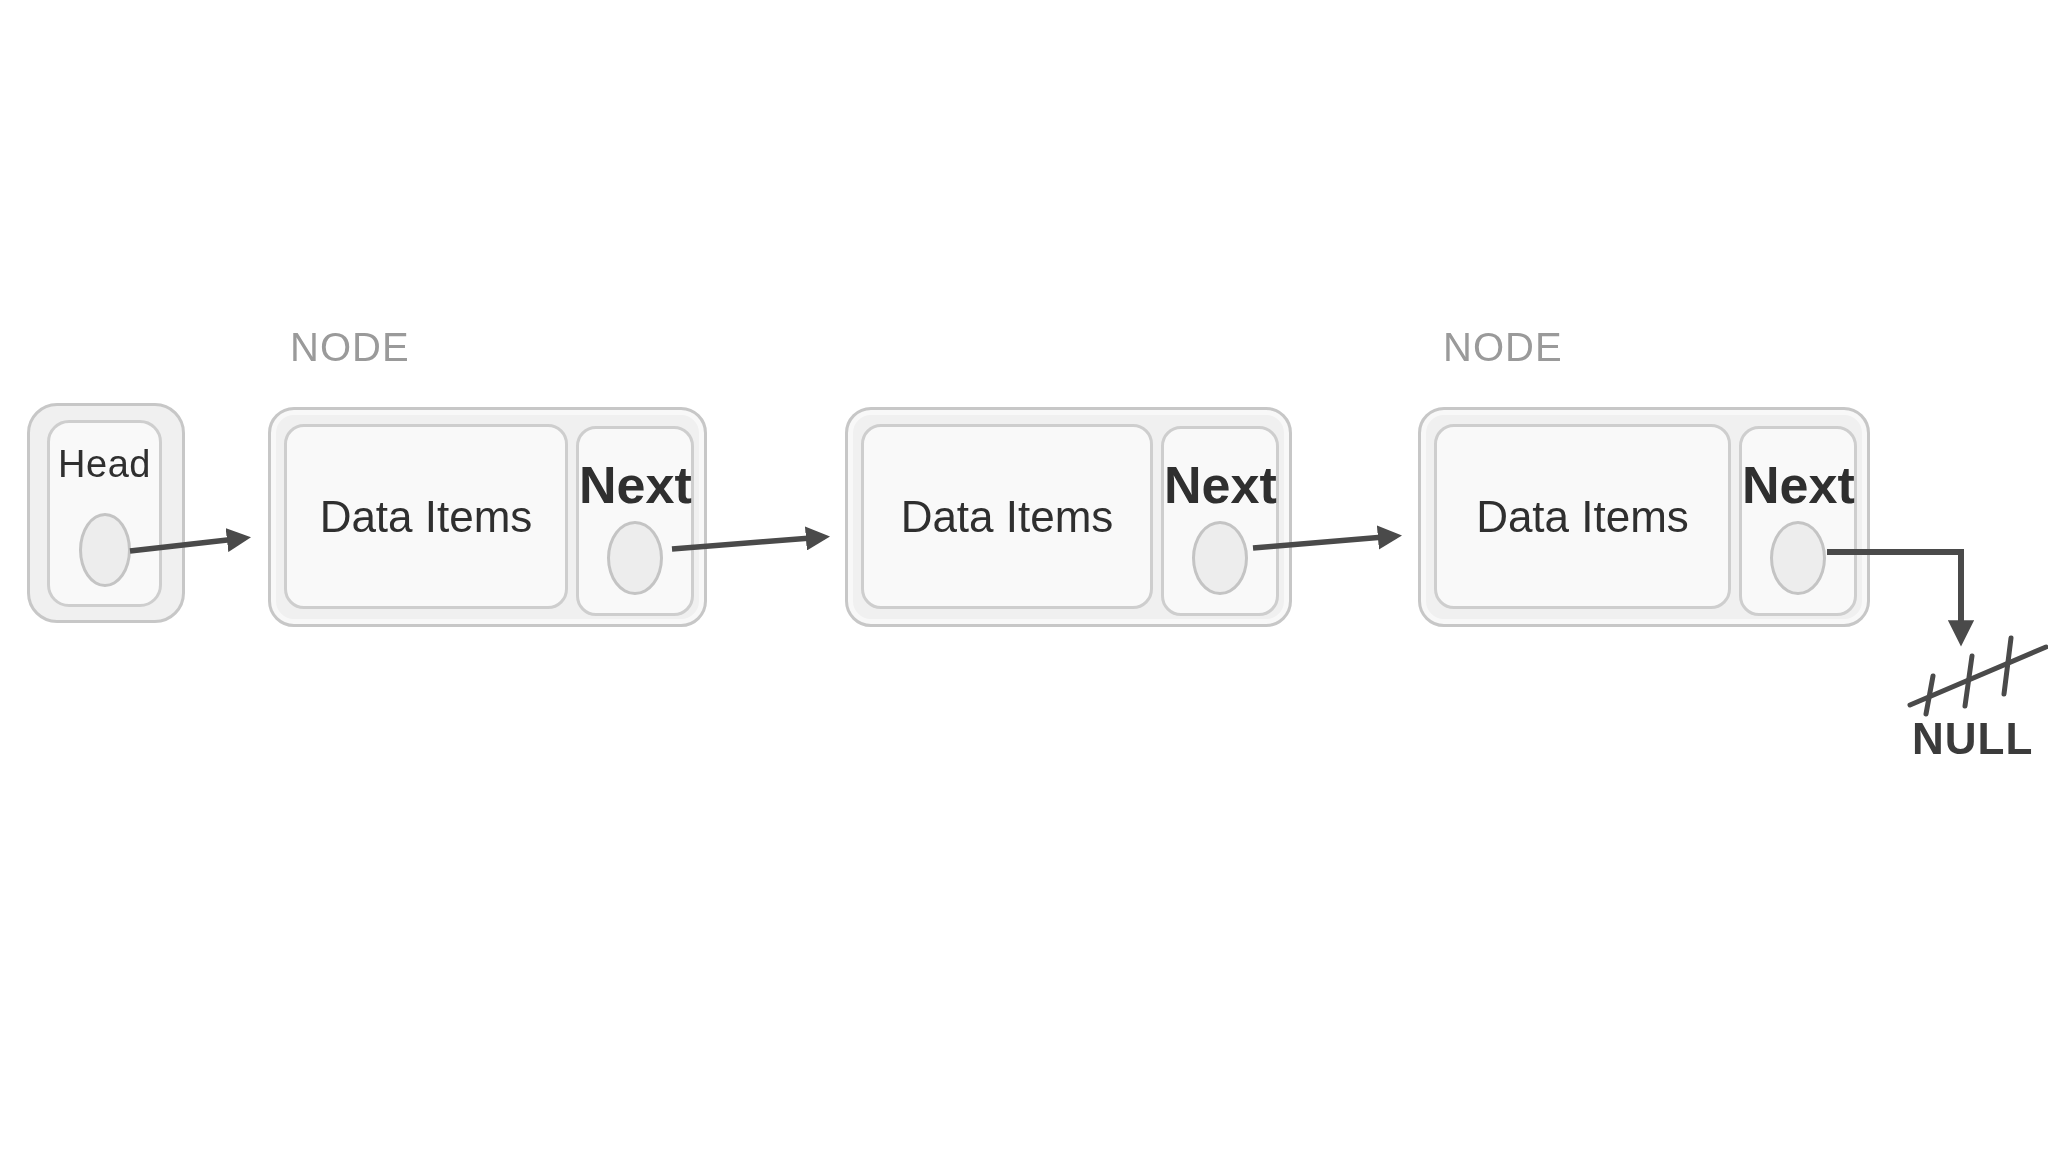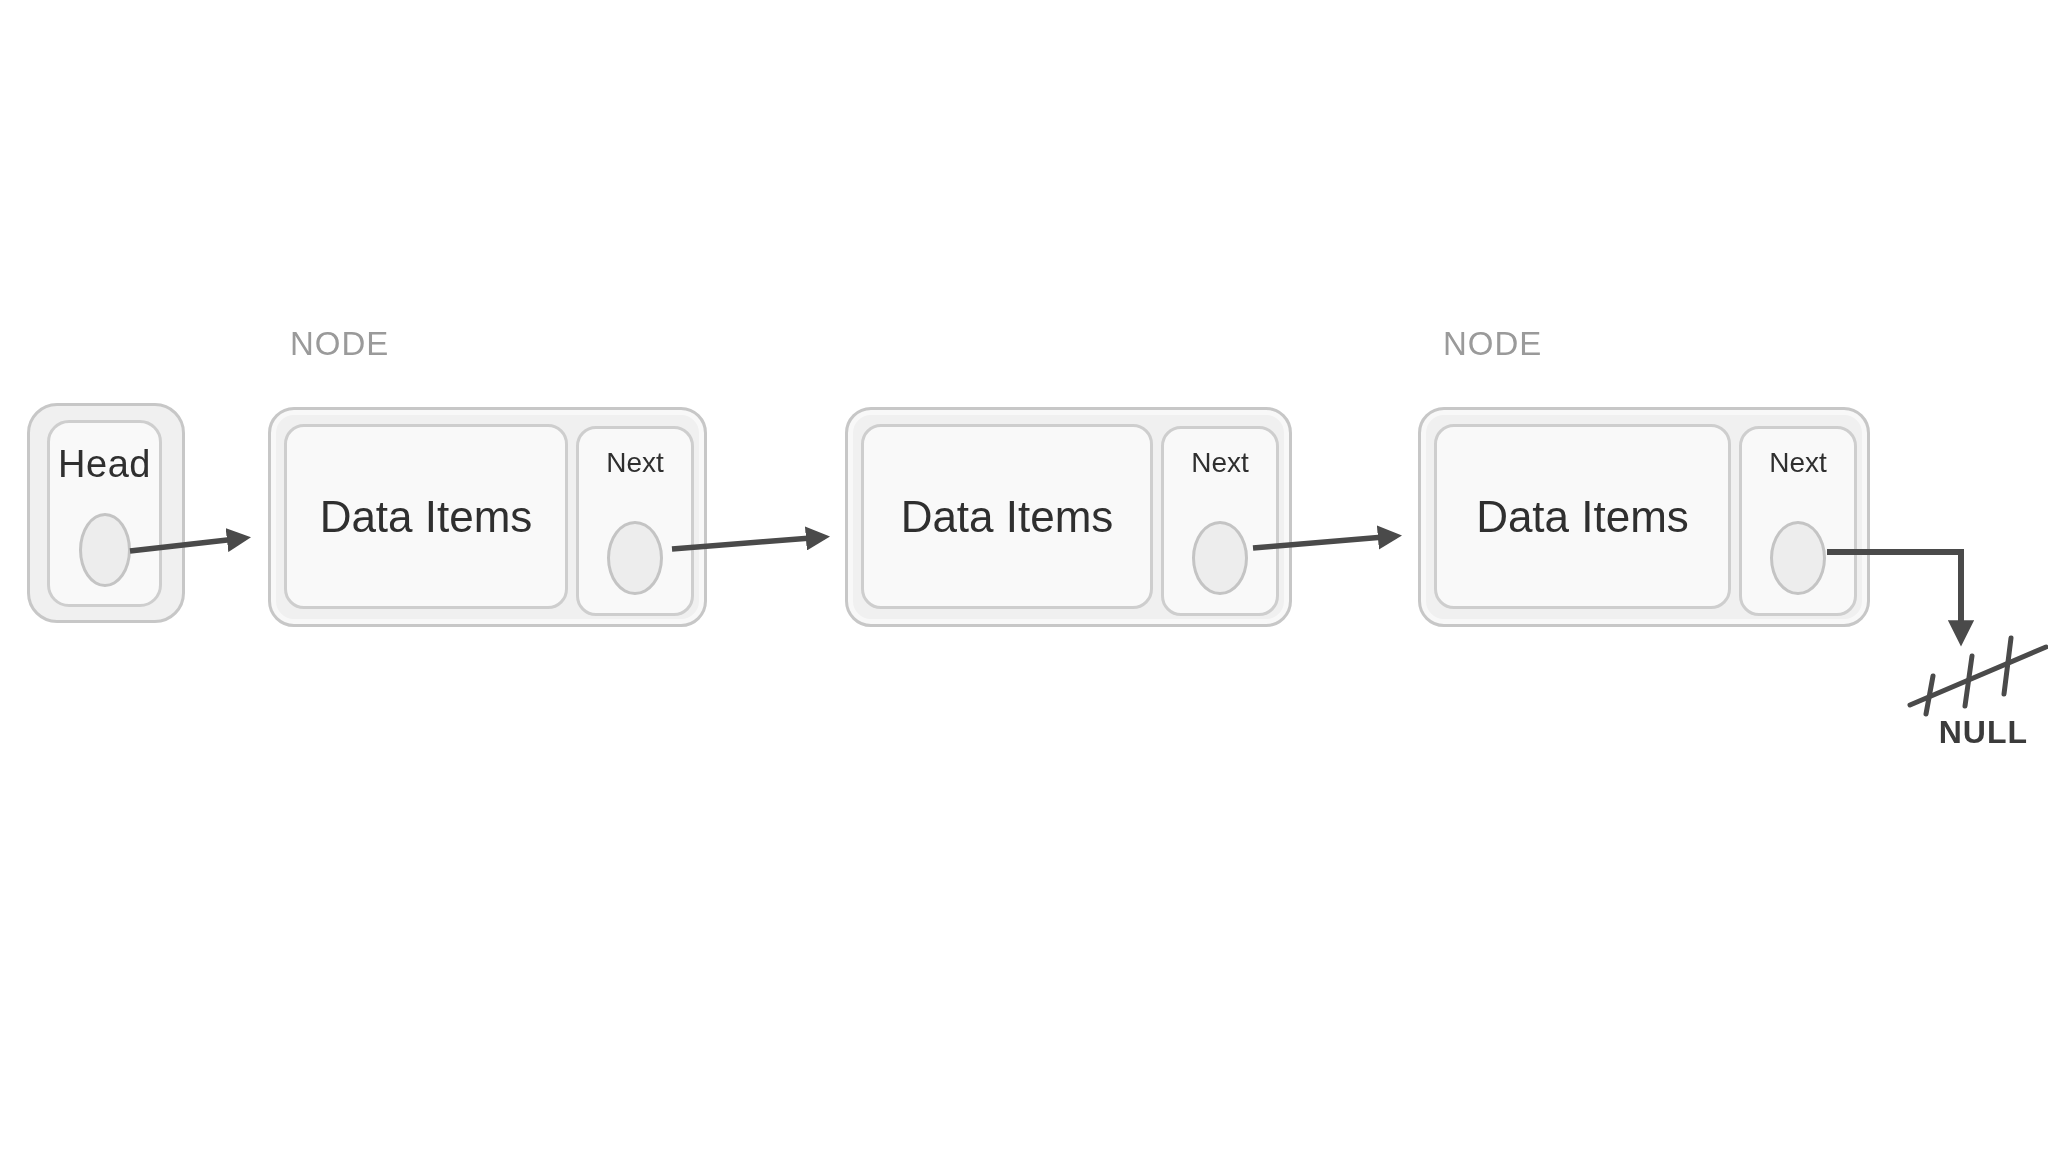--- a/index.html
+++ b/index.html
@@ -46,34 +46,34 @@
     position:absolute;left:13px;top:14px;right:136px;bottom:15px;
     border:3px solid var(--inner_border);border-radius:20px;background:var(--inner_fill);
     box-sizing:border-box;display:flex;align-items:center;justify-content:center;
   }
   .data-label{font-size:44px;color:var(--text_dark);}
   .next-box{
     position:absolute;top:16px;right:10px;bottom:8px;width:118px;
     border:3px solid var(--inner_border);border-radius:20px;background:var(--inner_fill);
     box-sizing:border-box;text-align:center;
   }
-  .next-label{display:block;margin-top:18px;font-size:28px;color:var(--text_dark);}
+  .next-label{display:block;margin-top:26px;font-size:52px;color:var(--text_dark);font-weight:bold;}
   .next-box .pointer-circle{top:92px;width:56px;height:74px;}
   
   .float-label{
-    position:absolute;font-size:33px;color:var(--label_gray);
+    position:absolute;font-size:40px;color:var(--label_gray);
     letter-spacing:1px;white-space:nowrap;
   }
   .label-node-1{left:290px;top:325px;}
   .label-node-3{left:1443px;top:325px;}
   .label-new-node{left:963px;top:662px;}
   
   .null-label{
-    position:absolute;left:1912px;top:714px;width:116px;text-align:right;
-    font-size:32px;font-weight:600;color:var(--null_text);letter-spacing:1px;
+    position:absolute;left:1912px;top:714px;width:116px;text-align:center;
+    font-size:44px;font-weight:600;color:var(--null_text);letter-spacing:1px;
   }
   .arrows-layer{position:absolute;left:0;top:0;width:2048px;height:1152px;}
 </style>
 </head>
 <body>
 
 <div class="diagram">
 
   <div class="float-label label-node-1">NODE</div>
   <div class="float-label label-node-3">NODE</div>

